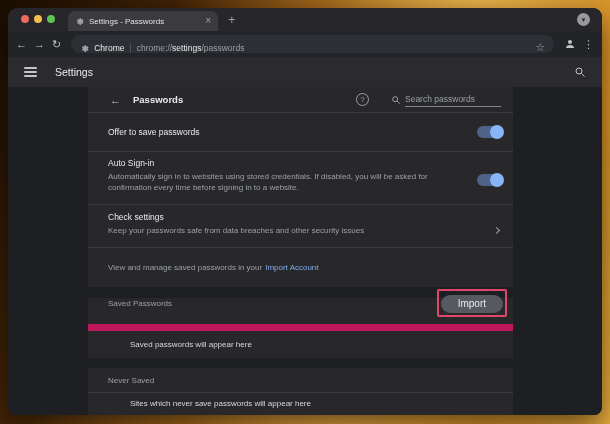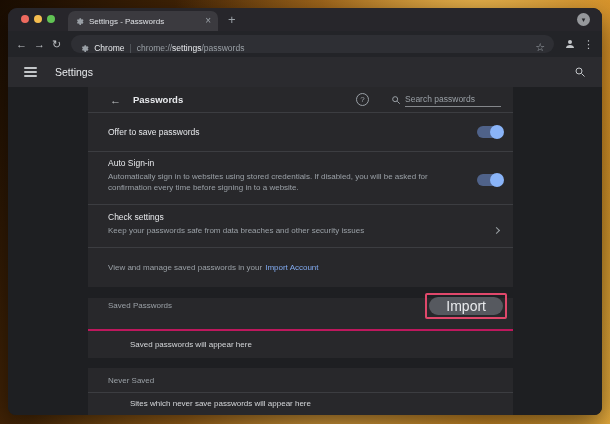--- a/index.html
+++ b/index.html
@@ -85,26 +85,26 @@
   .link { color: #82abf0; margin-left: 3px; }
   .toggle { width: 26px; height: 12px; border-radius: 7px; background: #4f6289; position: relative; flex: none; margin-top: 0; }
   .row-auto .toggle { margin-top: 16px; }
   .toggle-thumb { position: absolute; right: -1px; top: -1px; width: 14px; height: 14px; border-radius: 50%; background: #8ab4f8; }
   .chevron {
     width: 5px; height: 5px; border-top: 1.4px solid #9aa0a6; border-right: 1.4px solid #9aa0a6;
     transform: rotate(45deg); margin-top: 16px; margin-right: 4px; flex: none;
   }
   .gap { height: 11px; }
   .gap2 { height: 10px; }
-  .row-saved { height: 33px; padding: 0 6px 16px 20px; border-bottom: 2px solid #be185d; }
+  .row-saved { height: 33px; padding: 0 6px 16px 20px; border-bottom: 7px solid #be185d; }
   .sect-label { font-size: 8px; color: #9aa0a6; }
   .annotation { border: 2.5px solid #e0486b; border-radius: 2px; padding: 2px; background: transparent; }
   .import-btn {
     background: #56595f; border: none; border-radius: 9px; height: 18px; padding: 0 17px;
-    font-family: "Liberation Sans", sans-serif; font-size: 14px; color: #e8eaed;
+    font-family: "Liberation Sans", sans-serif; font-size: 10px; color: #e8eaed;
   }
   .row-empty { height: 27px; padding: 0 10px 0 42px; border-bottom: none; }
   .empty-text { font-size: 8px; color: #d5d7da; }
   .row-never { height: 25px; padding: 0 10px 0 20px; border-bottom: 1px solid #3c3d41; }
   .row-empty2 { height: 23px; padding: 6px 10px 0 42px; border-bottom: none; align-items: flex-start; }
   svg { flex: none; }
 </style>
 </head>
 <body>
 

